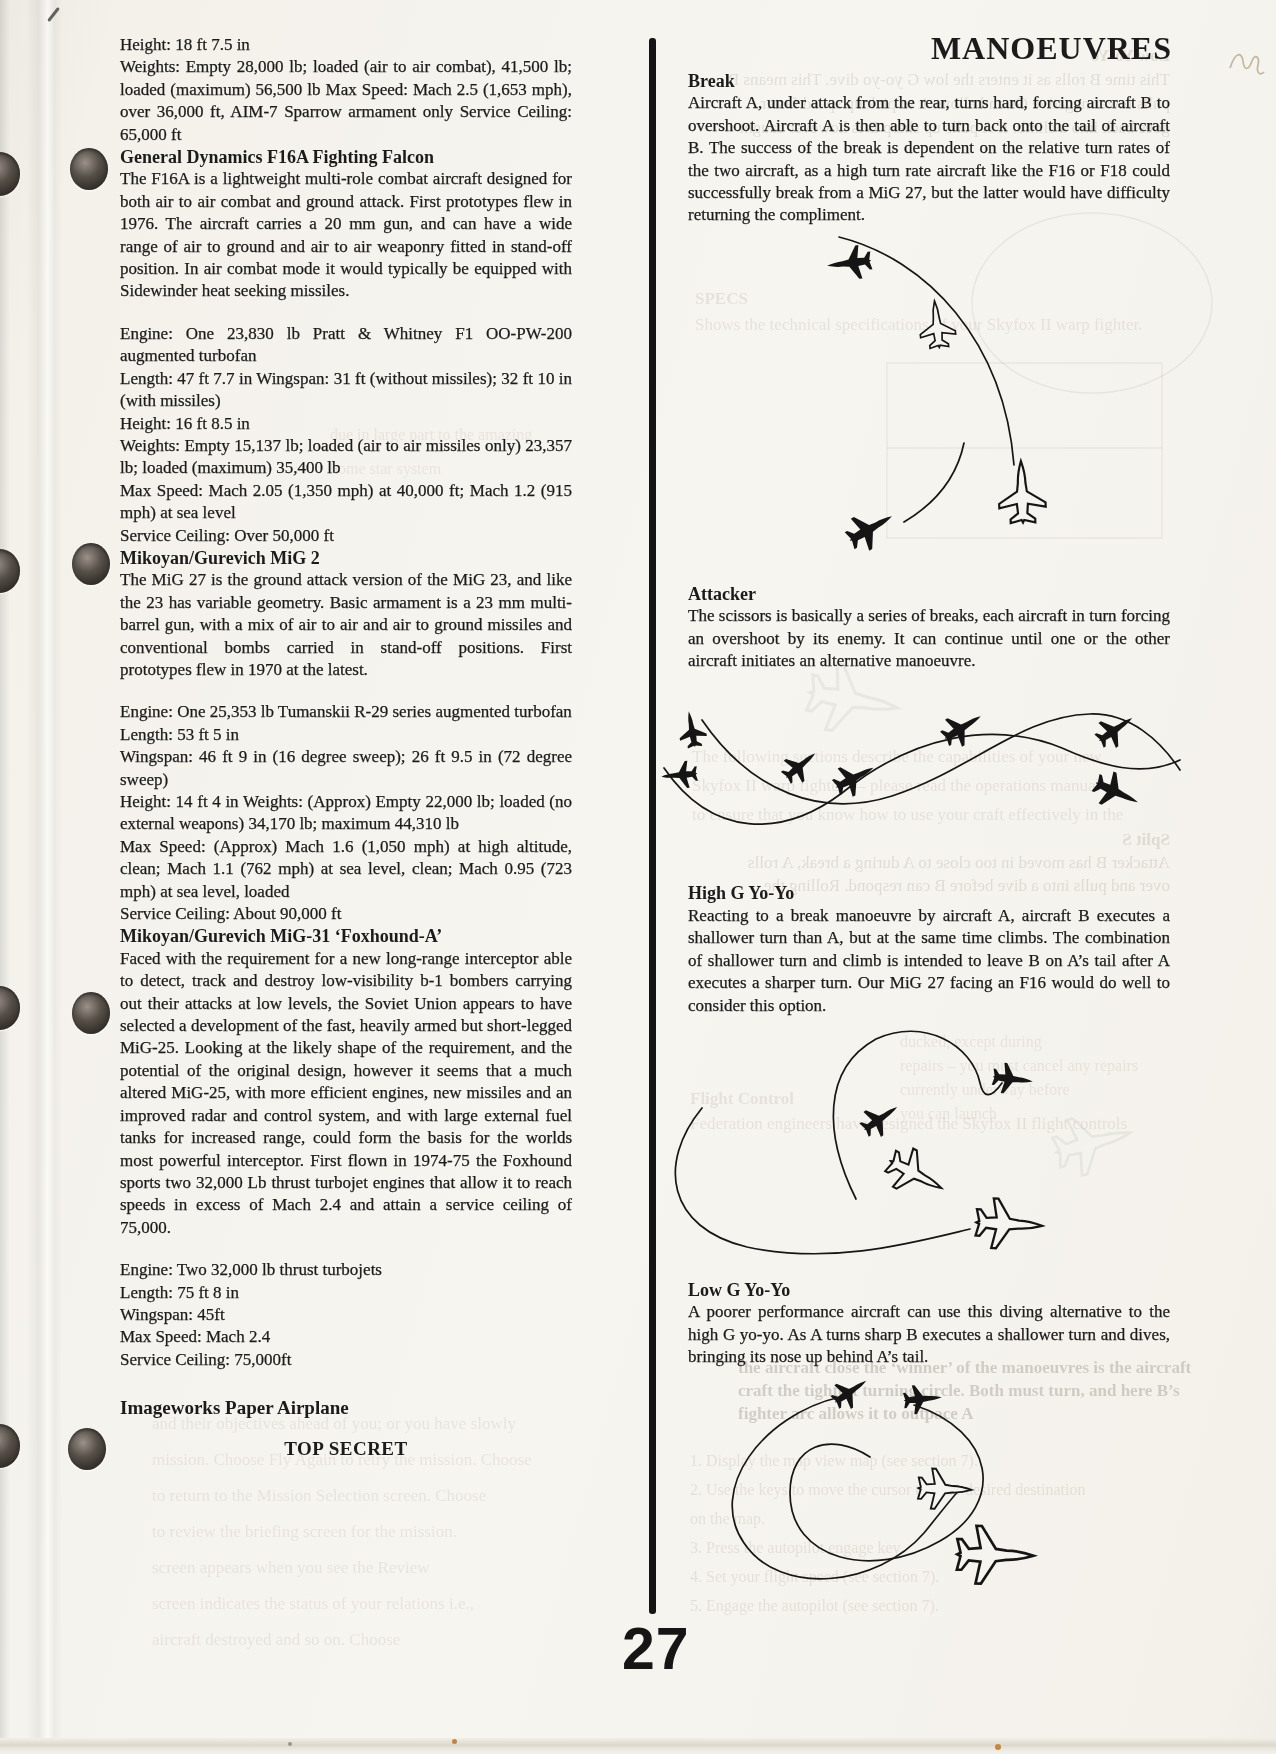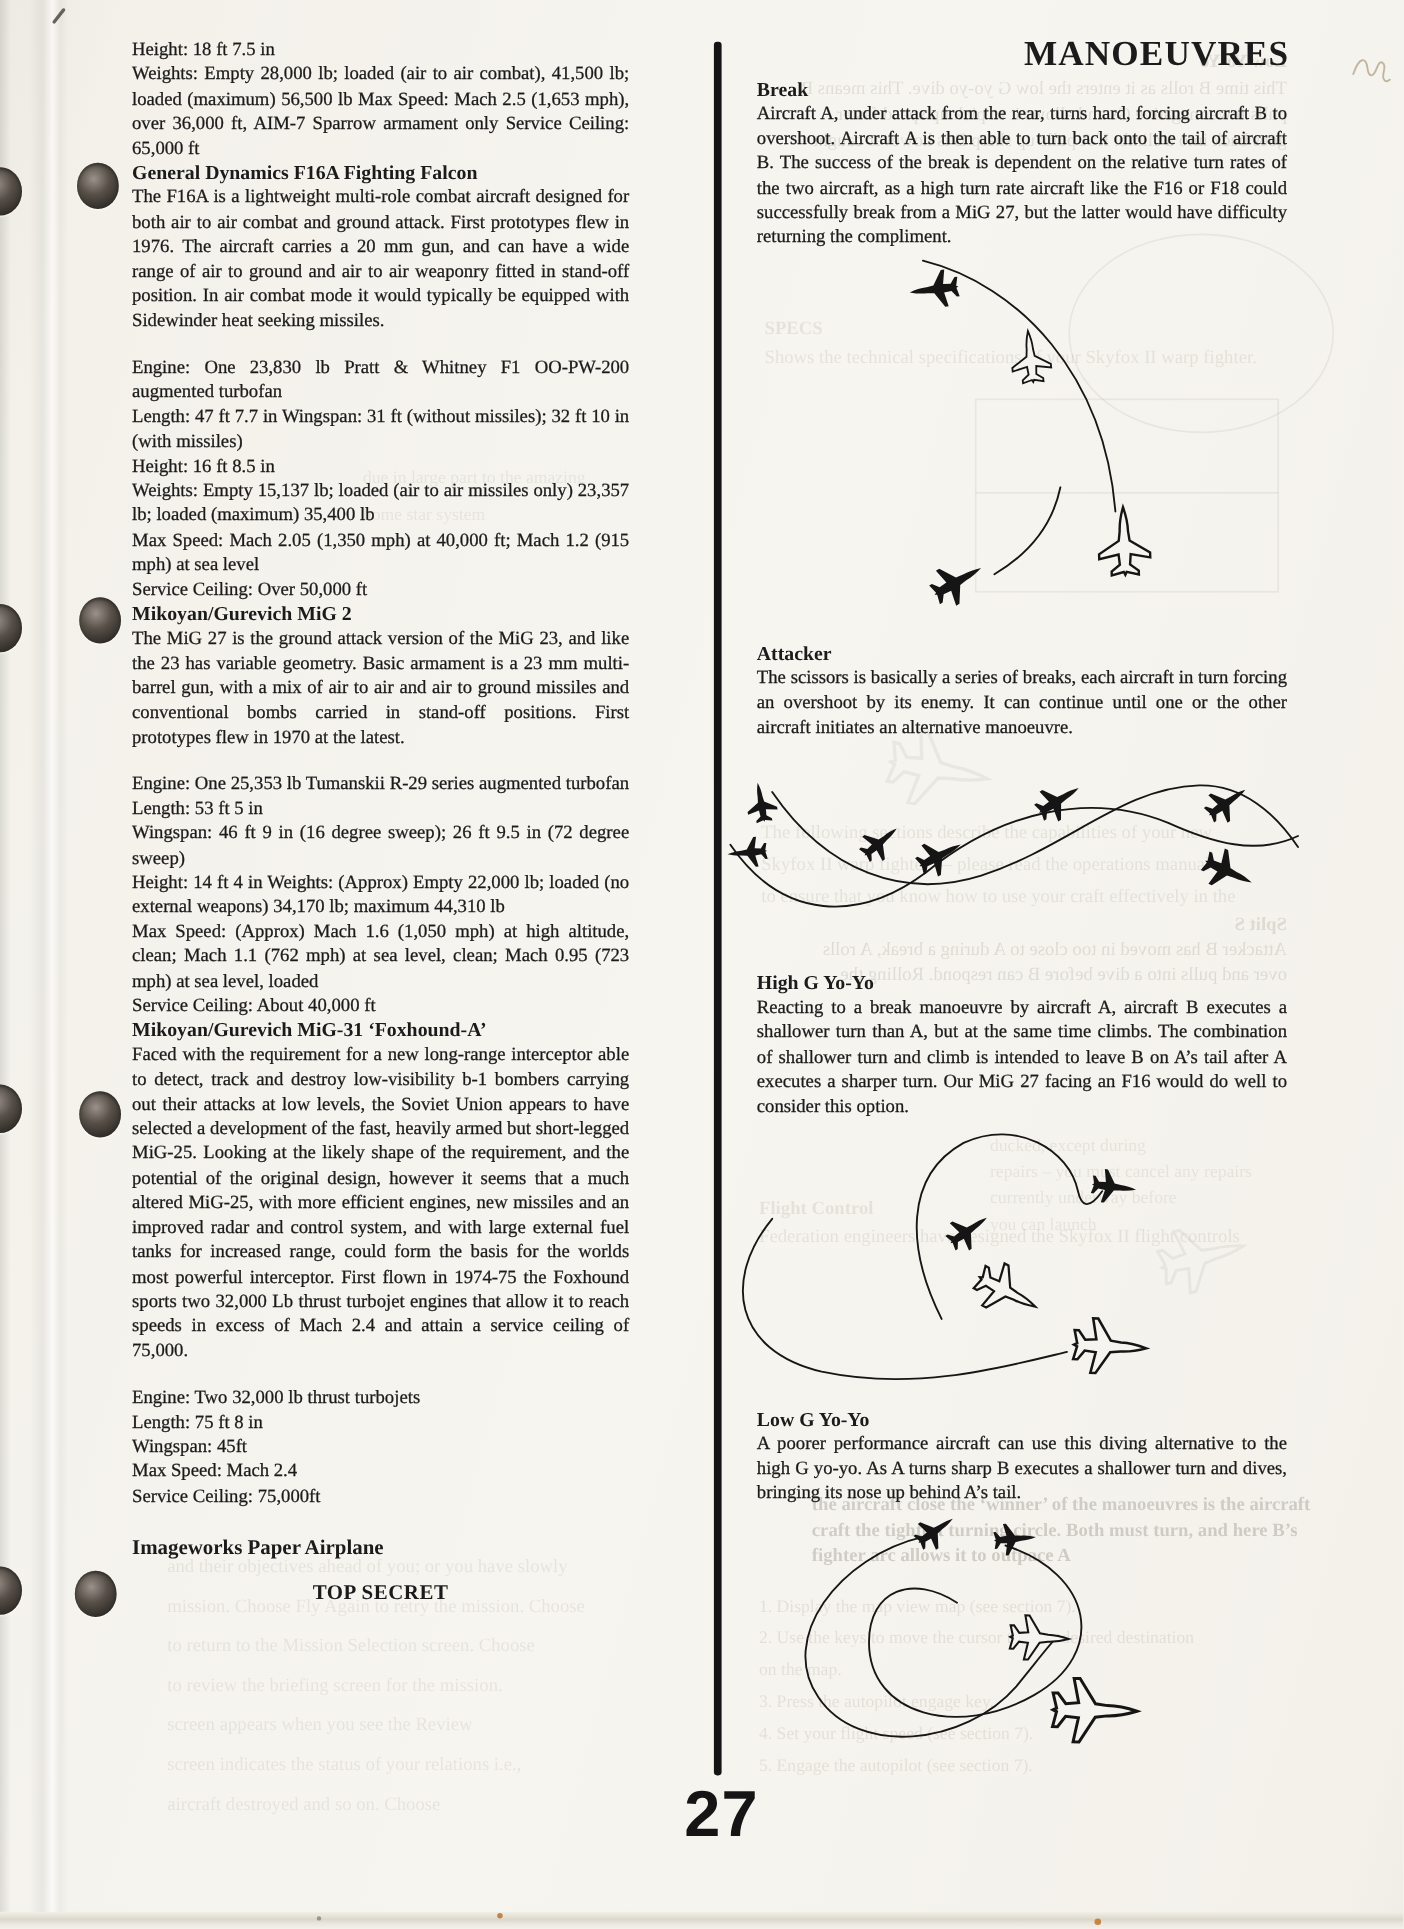--- a/index.html
+++ b/index.html
@@ -158,21 +158,21 @@
     </div>
 
     <h3 class="heading gap">Mikoyan/Gurevich MiG 2</h3>
     <p class="body">The MiG 27 is the ground attack version of the MiG 23, and like the 23 has variable geometry. Basic armament is a 23 mm multi-barrel gun, with a mix of air to air and air to ground missiles and conventional bombs carried in stand-off positions. First prototypes flew in 1970 at the latest.</p>
     <div class="specs gap-sm">
       <p>Engine: One 25,353 lb Tumanskii R-29 series augmented turbofan</p>
       <p>Length: 53 ft 5 in</p>
       <p>Wingspan: 46 ft 9 in (16 degree sweep); 26 ft 9.5 in (72 degree sweep)</p>
       <p>Height: 14 ft 4 in Weights: (Approx) Empty 22,000 lb; loaded (no external weapons) 34,170 lb; maximum 44,310 lb</p>
       <p>Max Speed: (Approx) Mach 1.6 (1,050 mph) at high altitude, clean; Mach 1.1 (762 mph) at sea level, clean; Mach 0.95 (723 mph) at sea level, loaded</p>
-      <p>Service Ceiling: About 40,000 ft</p>
+      <p>Service Ceiling: About 90,000 ft</p>
     </div>
 
     <h3 class="heading gap">Mikoyan/Gurevich MiG-31 ‘Foxhound-A’</h3>
     <p class="body">Faced with the requirement for a new long-range interceptor able to detect, track and destroy low-visibility b-1 bombers carrying out their attacks at low levels, the Soviet Union appears to have selected a development of the fast, heavily armed but short-legged MiG-25. Looking at the likely shape of the requirement, and the potential of the original design, however it seems that a much altered MiG-25, with more efficient engines, new missiles and an improved radar and control system, and with large external fuel tanks for increased range, could form the basis for the worlds most powerful interceptor. First flown in 1974-75 the Foxhound sports two 32,000 Lb thrust turbojet engines that allow it to reach speeds in excess of Mach 2.4 and attain a service ceiling of 75,000.</p>
     <div class="specs gap-sm">
       <p>Engine: Two 32,000 lb thrust turbojets</p>
       <p>Length: 75 ft 8 in</p>
       <p>Wingspan: 45ft</p>
       <p>Max Speed: Mach 2.4</p>
       <p>Service Ceiling: 75,000ft</p>

